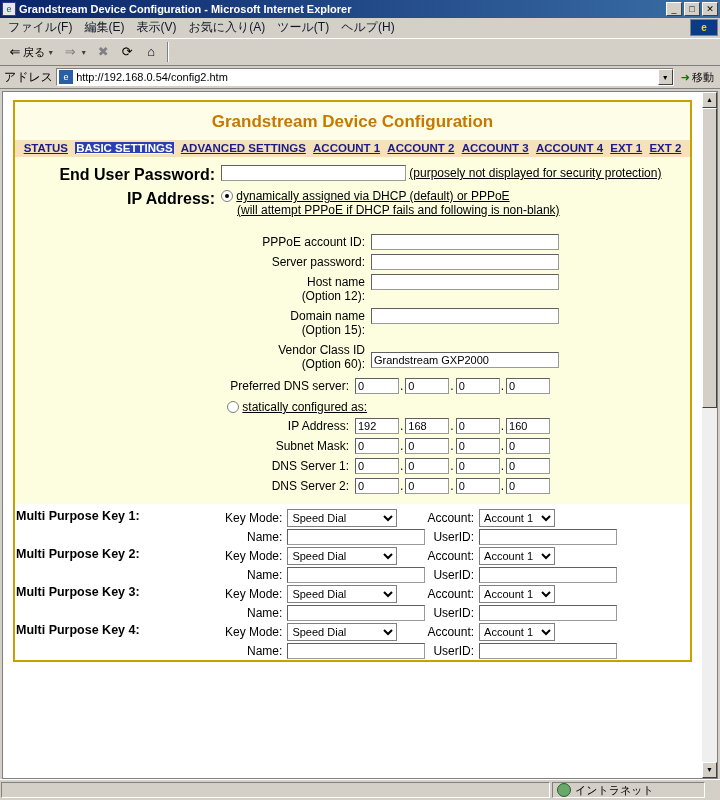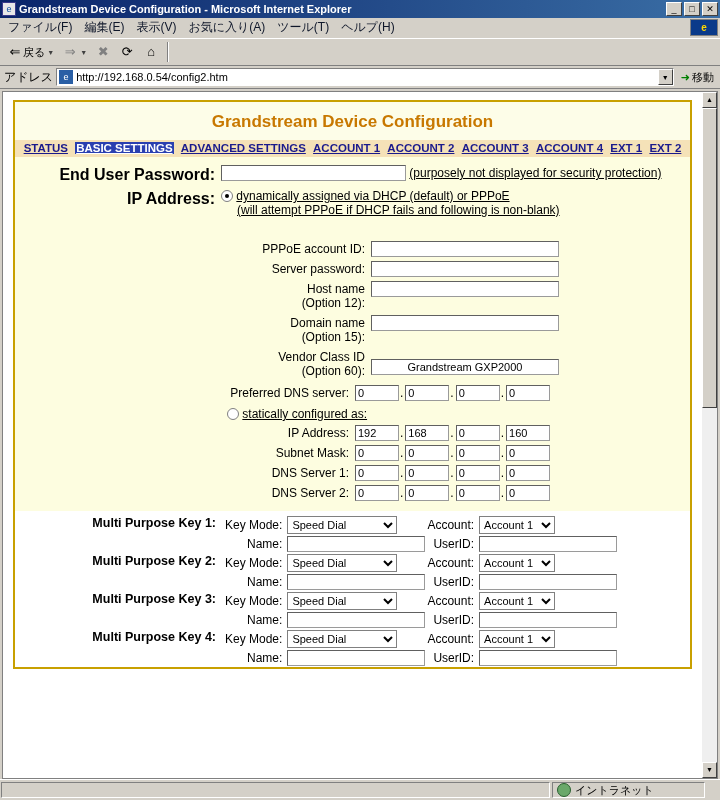--- a/index.html
+++ b/index.html
@@ -275,21 +275,20 @@
     font-family: "Liberation Sans", sans-serif;
     font-size: 11px;
     height: 18px;
     border: 1px solid #808080;
     background: #fff;
     box-sizing: border-box;
   }
   .mpk-label {
     font-weight: bold;
     font-size: 12.5px;
-    text-align: right;
     white-space: nowrap;
     padding-right: 8px;
     vertical-align: top;
   }
   .mpk-block { padding: 6px 0 2px 0; }
   .small-lab { font-size: 12px; text-align: right; padding-right: 4px; white-space: nowrap; }
   
   .vscroll {
     width: 16px;
     background: #d4d0c8;
@@ -452,21 +451,21 @@
                     <span class="note">dynamically assigned via DHCP (default) or PPPoE</span>
                   </div>
                   <div style="padding-left:16px">
                     <span class="note">(will attempt PPPoE if DHCP fails and following is non-blank)</span>
                   </div>
                 </td>
               </tr>
             </tbody>
               </table>
 
-            <table class="frm" style="margin-left:230px; margin-top:20px">
+            <table class="frm" style="margin-left:230px; margin-top:13px">
               <tbody>
                   <tr>
                 <td class="lab2" style="width:120px">PPPoE account ID:</td>
                 <td class="val">
                   <input class="txt" style="width: 188px;" value="">
                 </td>
               </tr>
               <tr>
                 <td class="lab2">Server password:</td>
                 <td class="val">
@@ -490,21 +489,21 @@
                 <td class="val">
                   <input class="txt" style="width: 188px;" value="">
                 </td>
               </tr>
               <tr>
                 <td class="lab2">
                   <div>Vendor Class ID</div>
                   <div>(Option 60):</div>
                 </td>
                 <td class="val">
-                  <input class="txt" style="width: 188px; margin-top: 10px; text-align: center;" value="Grandstream GXP2000">
+                  <input class="txt" style="width: 188px; margin-top: 10px;" value="Grandstream GXP2000">
                 </td>
               </tr>
             </tbody>
               </table>
 
             <table class="frm" style="margin-left:106px; margin-top:2px">
               <tbody>
                   <tr>
                 <td class="lab2" style="width:228px">Preferred DNS server:</td>
                 <td class="val">

